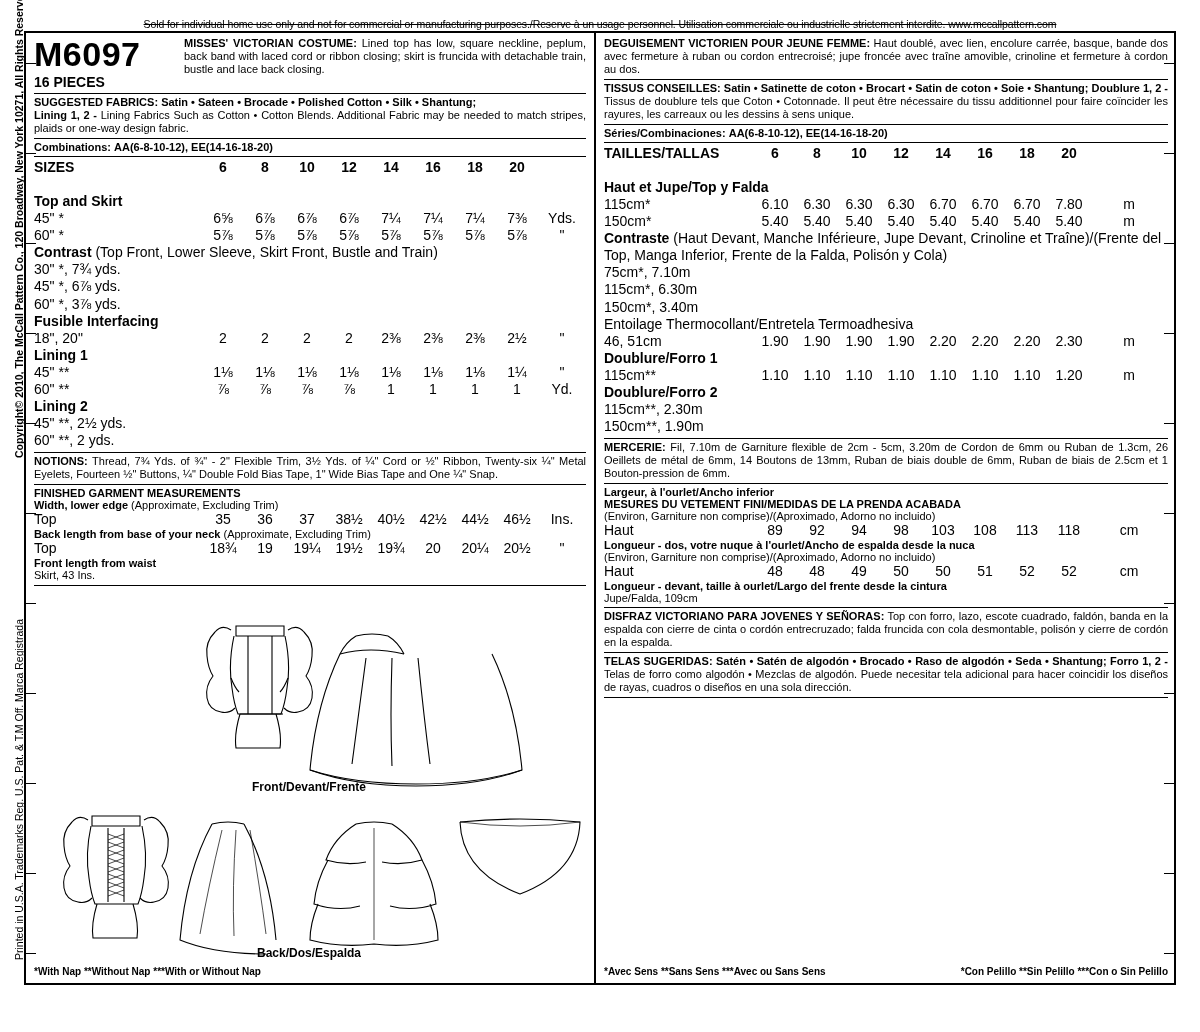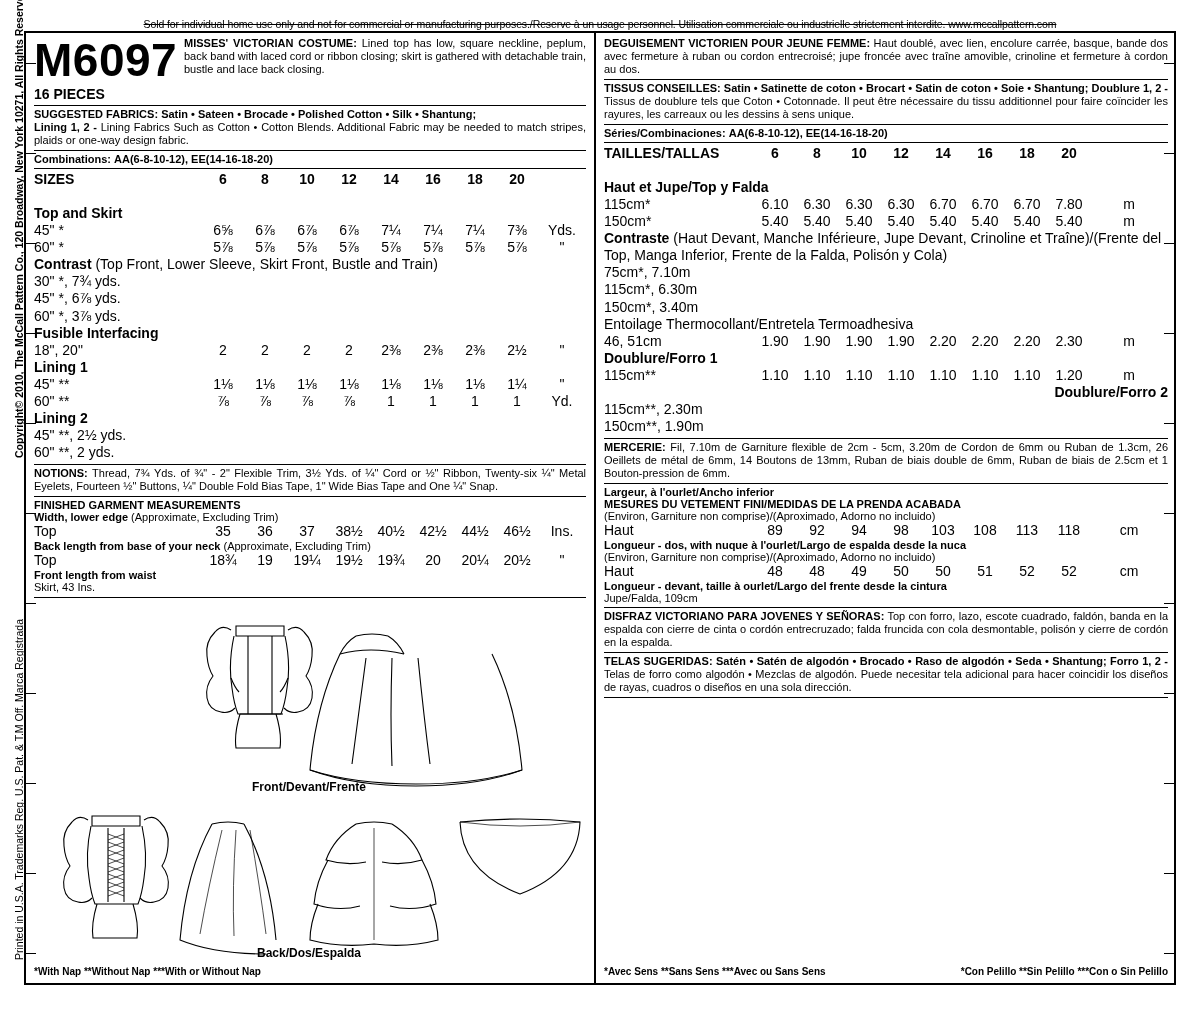--- a/index.html
+++ b/index.html
@@ -51,21 +51,21 @@
   }
 
   
   .colL { position:absolute; left:0; top:0; width:568px; height:950px; padding:4px 8px 0 8px; }
   .colR { position:absolute; left:570px; top:0; width:580px; height:950px; padding:4px 8px 0 8px; }
 
   .hr { border-top:1.5px solid #000; margin:3px 0 2px 0; }
   .hr.thin { border-top:1px solid #000; }
 
   b, .b { font-weight:bold; }
-  .pn { font-size:46px; font-weight:bold; letter-spacing:0.5px; line-height:1; }
+  .pn { font-size:34px; font-weight:bold; letter-spacing:0.5px; line-height:1; }
   .pieces { font-size:14px; font-weight:bold; margin-top:3px; }
 
   .headrow { display:flex; }
   .headrow .left { width:150px; }
   .headrow .right { flex:1; font-size:11px; line-height:1.18; }
 
   .just { text-align:justify; }
 
   
   table.t { border-collapse:collapse; width:100%; font-size:14px; }
@@ -135,21 +135,21 @@
 
     <div class="colL">
 
       <div class="headrow">
         <div class="left">
           <div class="pn">M6097</div>
           <div class="pieces">16 PIECES</div>
         </div>
         <div class="right just">
           <b>MISSES' VICTORIAN COSTUME:</b>
-          <span>Lined top has low, square neckline, peplum, back band with laced cord or ribbon closing; skirt is gathered with detachable train, bustle and lace back closing.</span>
+          <span>Lined top has low, square neckline, peplum, back band with laced cord or ribbon closing; skirt is fruncida with detachable train, bustle and lace back closing.</span>
         </div>
       </div>
 
       <div class="hr"></div>
 
       <div class="just tight">
         <b>SUGGESTED FABRICS:</b>
         <b>Satin • Sateen • Brocade • Polished Cotton • Silk • Shantung;</b><br>
         <b>Lining 1, 2 -</b>
         <span>Lining Fabrics Such as Cotton • Cotton Blends. Additional Fabric may be needed to match stripes, plaids or one-way design fabric.</span>
@@ -491,21 +491,21 @@
               <td class="num">1.10</td>
               <td class="num">1.10</td>
               <td class="num">1.10</td>
               <td class="num">1.10</td>
               <td class="num">1.10</td>
               <td class="num">1.10</td>
               <td class="num">1.20</td>
               <td class="num">m</td>
             </tr>
             <tr>
-              <td class="lbl" colspan="10" style="font-weight: bold; text-align: right;">Doublure/Forro 2</td>
+              <td class="lbl" colspan="10" style="font-weight: bold;">Doublure/Forro 2</td>
             </tr>
             <tr>
               <td class="lbl" colspan="10">115cm**, 2.30m</td>
             </tr>
             <tr>
               <td class="lbl" colspan="10">150cm**, 1.90m</td>
             </tr>
           </tbody>
       </table>
 
@@ -531,21 +531,21 @@
                 <td class="num" style="width: 42px;">94</td>
                 <td class="num" style="width: 42px;">98</td>
                 <td class="num" style="width: 42px;">103</td>
                 <td class="num" style="width: 42px;">108</td>
                 <td class="num" style="width: 42px;">113</td>
                 <td class="num" style="width: 42px;">118</td>
                 <td class="num">cm</td>
               </tr>
             </tbody>
           </table>
-        <div><b>Longueur - dos, with nuque à l'ourlet/Largo de espalda desde la nuca</b></div>
+        <div><b>Longueur - dos, votre nuque à l'ourlet/Ancho de espalda desde la nuca</b></div>
         <div>(Environ, Garniture non comprise)/(Aproximado, Adorno no incluido)</div>
         <table class="t">
             <tbody id="fr-m2">
               <tr>
                 <td class="lbl" style="width: 150px;">Haut</td>
                 <td class="num" style="width: 42px;">48</td>
                 <td class="num" style="width: 42px;">48</td>
                 <td class="num" style="width: 42px;">49</td>
                 <td class="num" style="width: 42px;">50</td>
                 <td class="num" style="width: 42px;">50</td>

